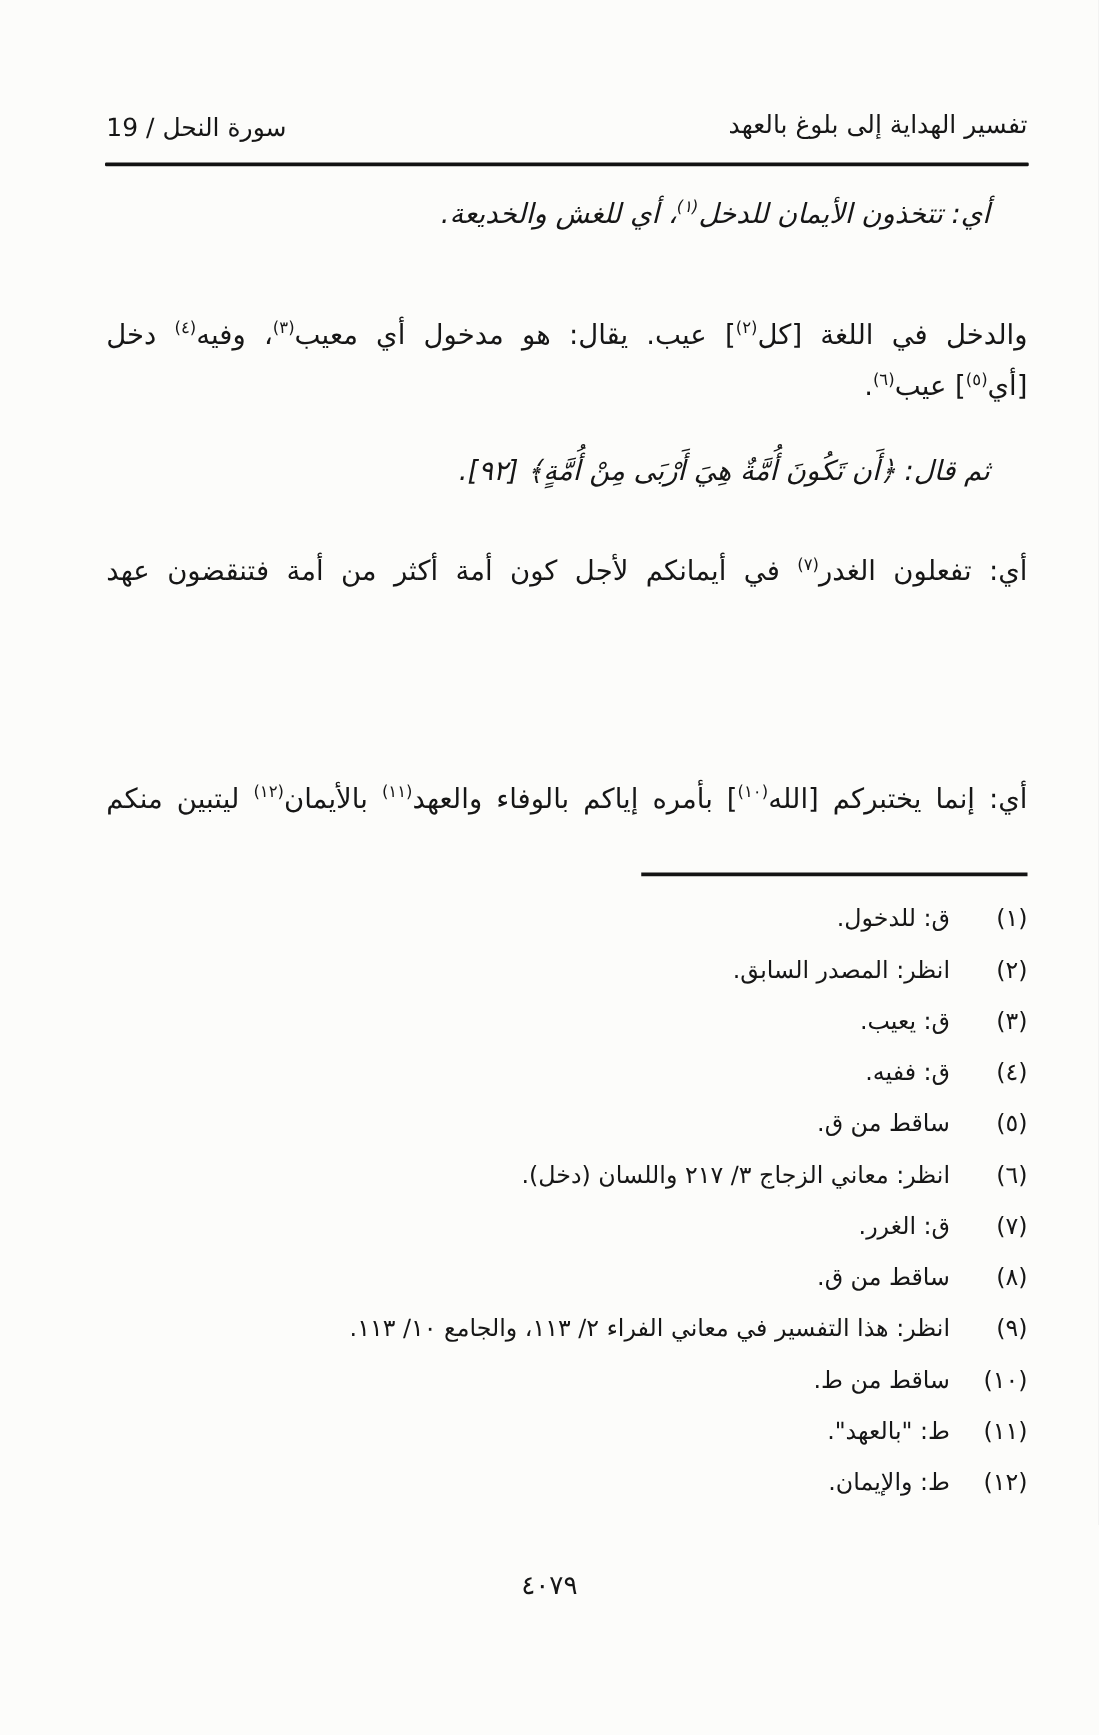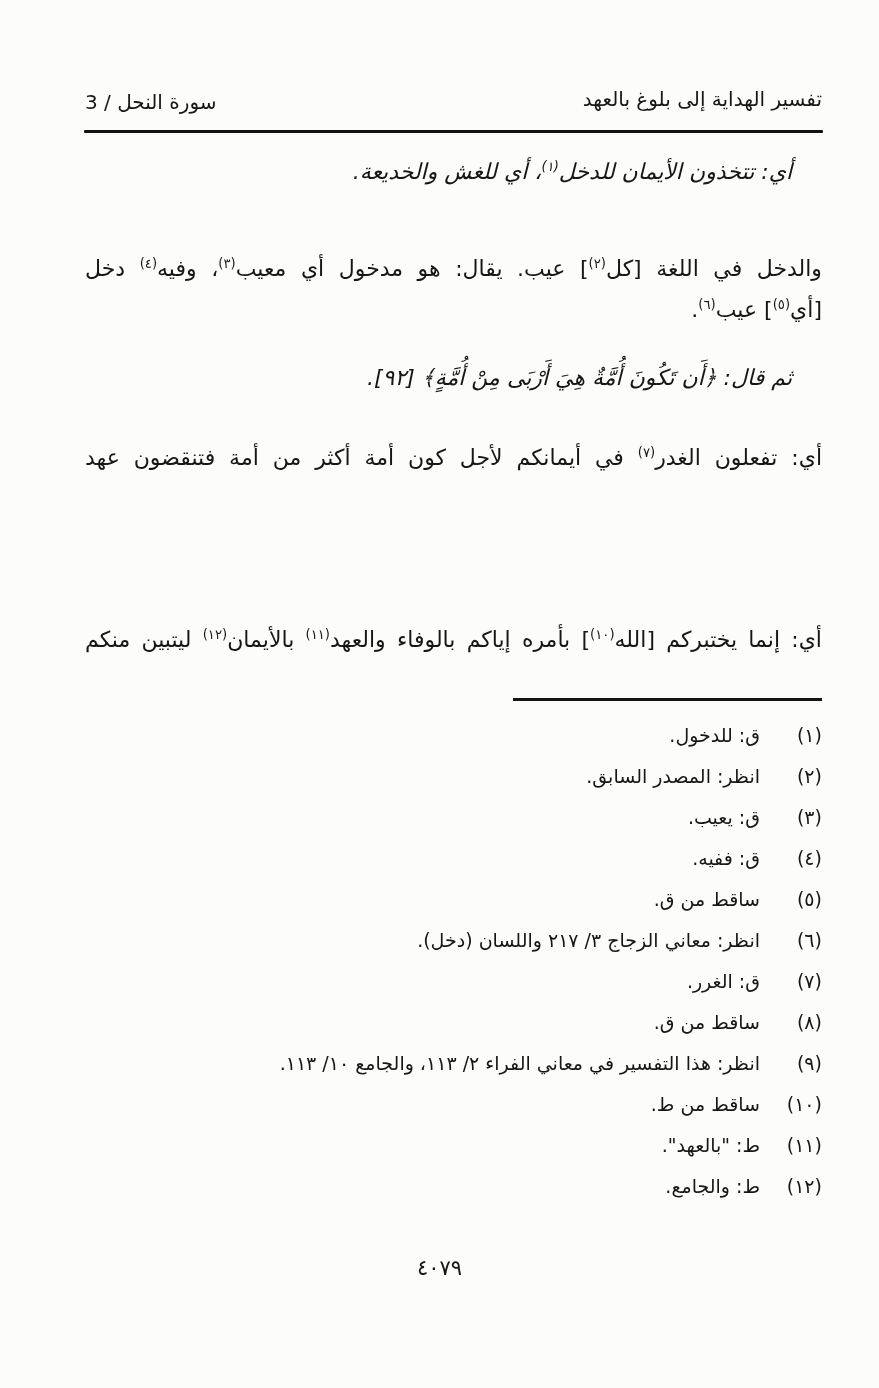--- a/index.html
+++ b/index.html
@@ -33,21 +33,21 @@
   .fn-num{flex:0 0 auto;min-width:62px;}
   .fn-text{flex:1 1 auto;text-align:right;}
   
   .pagenum{position:absolute;top:1256px;left:0;width:879px;text-align:center;font-size:21px;letter-spacing:3px;direction:rtl;}
 </style>
 </head>
 <body>
 
 <div class="page">
 
-  <div class="hdr-left">سورة النحل / 3</div>
+  <div class="hdr-left">سورة النحل / 19</div>
   <div class="hdr-right">تفسير الهداية إلى بلوغ بالعهد</div>
   <div class="hdr-rule"></div>
 
   <div class="bline r ind" style="top:156px">أي: تتخذون الأيمان للدخل<sup>(١)</sup>، أي للغش والخديعة.</div>
   <div class="bline j" style="top:253px">والدخل في اللغة [كل<sup>(٢)</sup>] عيب. يقال: هو مدخول أي معيب<sup>(٣)</sup>، وفيه<sup>(٤)</sup> دخل</div>
   <div class="bline r" style="top:294px">[أي<sup>(٥)</sup>] عيب<sup>(٦)</sup>.</div>
   <div class="bline r ind" style="top:362px">ثم قال: ﴿أَن تَكُونَ أُمَّةٌ هِيَ أَرْبَى مِنْ أُمَّةٍ﴾ [٩٢].</div>
   <div class="bline j" style="top:442px">أي: تفعلون الغدر<sup>(٧)</sup> في أيمانكم لأجل كون أمة أكثر من أمة فتنقضون عهد</div>
   <div class="bline j" style="top:624px">أي: إنما يختبركم [الله<sup>(١٠)</sup>] بأمره إياكم بالوفاء والعهد<sup>(١١)</sup> بالأيمان<sup>(١٢)</sup> ليتبين منكم</div>
 
@@ -93,19 +93,19 @@
     <div class="fn">
       <span class="fn-num">(١٠)</span>
       <span class="fn-text">ساقط من ط.</span>
     </div>
     <div class="fn">
       <span class="fn-num">(١١)</span>
       <span class="fn-text">ط: "بالعهد".</span>
     </div>
     <div class="fn">
       <span class="fn-num">(١٢)</span>
-      <span class="fn-text">ط: والجامع.</span>
+      <span class="fn-text">ط: والإيمان.</span>
     </div>
   </div>
 
   <div class="pagenum">٤٠٧٩</div>
 
 </div>
 
 </body></html>

